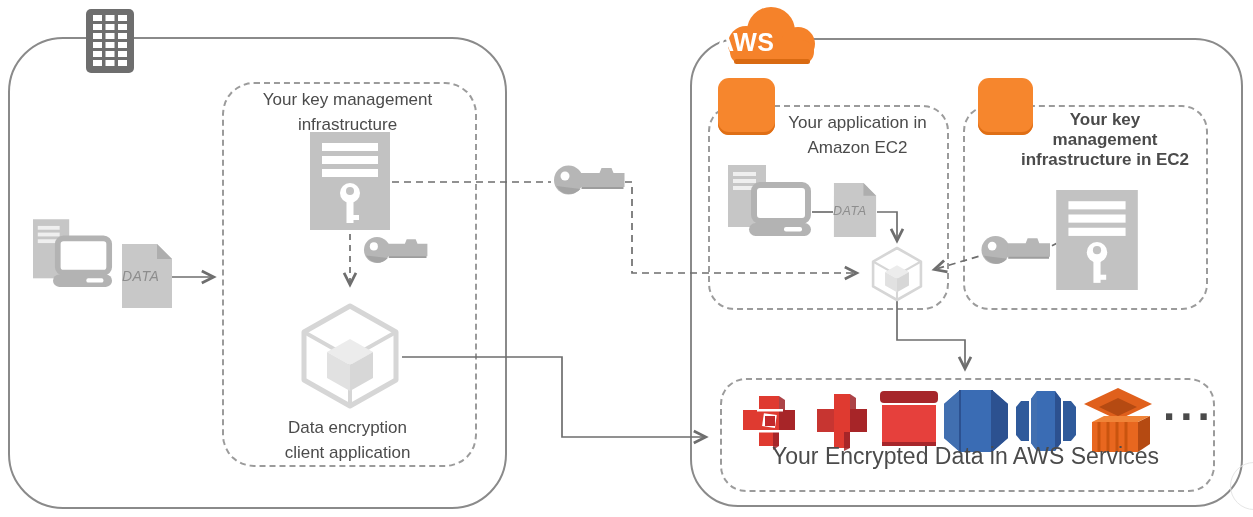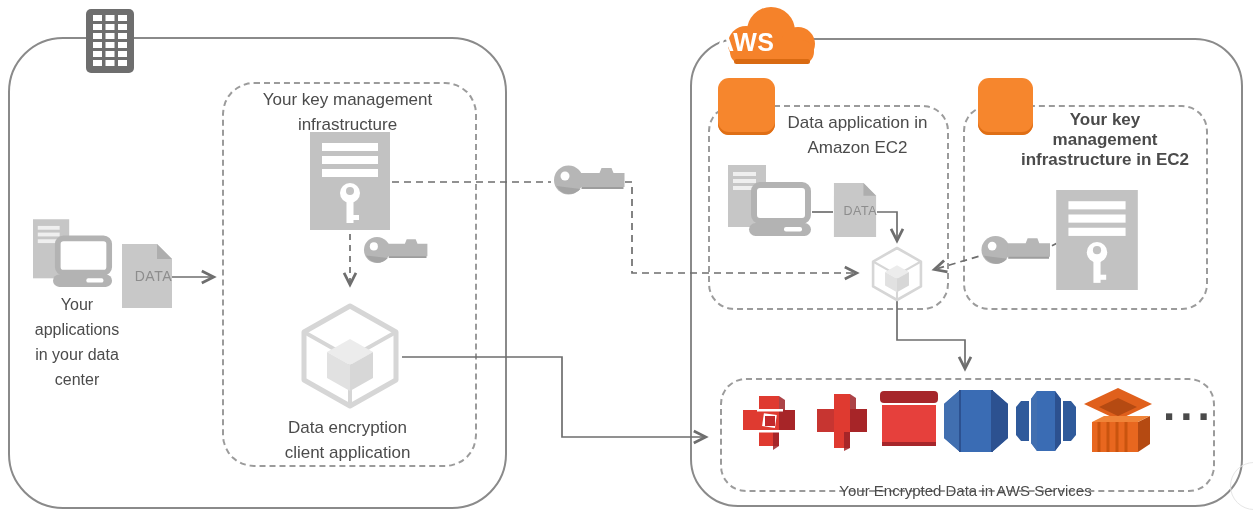--- a/index.html
+++ b/index.html
@@ -13,21 +13,21 @@
   }
   .box-dotted{
     position:absolute;border:2px dashed #9b9b9b;border-radius:26px;background:transparent;
   }
   .lbl{
     position:absolute;color:#4b4b4b;text-align:center;white-space:pre-line;
     font-size:17px;line-height:25px;z-index:5;
   }
   .data-lbl{
     position:absolute;color:#8d8d8d;font-size:14px;letter-spacing:.5px;
-    text-align:right;z-index:6;
+    text-align:left;z-index:6;font-style:italic;
   }
   .icon{position:absolute;z-index:4;}
   #connectors{position:absolute;left:0;top:0;z-index:3;pointer-events:none;}
   .aws-text{
     position:absolute;color:#ffffff;font-weight:bold;font-size:25px;
     text-align:left;z-index:6;letter-spacing:.5px;
   }
   .ec2-square{
     position:absolute;background:#F6862D;border-radius:11px;z-index:4;
     box-shadow:inset 0 -3px 0 #df6f16;
@@ -270,35 +270,31 @@
       <use href="#sym-dynamo"></use>
     </svg>
   <svg class="icon" style="left:1013px;top:389px;" width="66" height="64">
       <use href="#sym-rds"></use>
     </svg>
   <svg class="icon" style="left:1082px;top:388px;" width="72" height="66">
       <use href="#sym-emr"></use>
     </svg>
   <div class="ellipsis" style="left:1163px;top:400px;">...</div>
 
-  <div class="lbl" style="left:12px;top:292px;width:130px;font-size:16px;">Your
-applications
-in your data
-center</div>
 
   <div class="lbl" style="left:222px;top:87px;width:251px;">Your key management
 infrastructure</div>
 
   <div class="lbl" style="left:222px;top:415px;width:251px;">Data encryption
 client application</div>
 
-  <div class="lbl" style="left:760px;top:110px;width:195px;">Data application in
+  <div class="lbl" style="left:760px;top:110px;width:195px;">Your application in
 Amazon EC2</div>
 
   <div class="lbl" style="left:1005px;top:110px;width:200px;line-height:20px;font-weight:bold;">Your key
 management
 infrastructure in EC2</div>
 
-  <div class="lbl" style="left:720px;top:478px;width:491px;font-size:15px;">Your Encrypted Data in AWS Services</div>
+  <div class="lbl" style="left:720px;top:444px;width:491px;font-size:23px;">Your Encrypted Data in AWS Services</div>
 
   <div class="watermark" style="left:1230px;top:462px;"></div>
 
 </div>
 
 </body></html>

